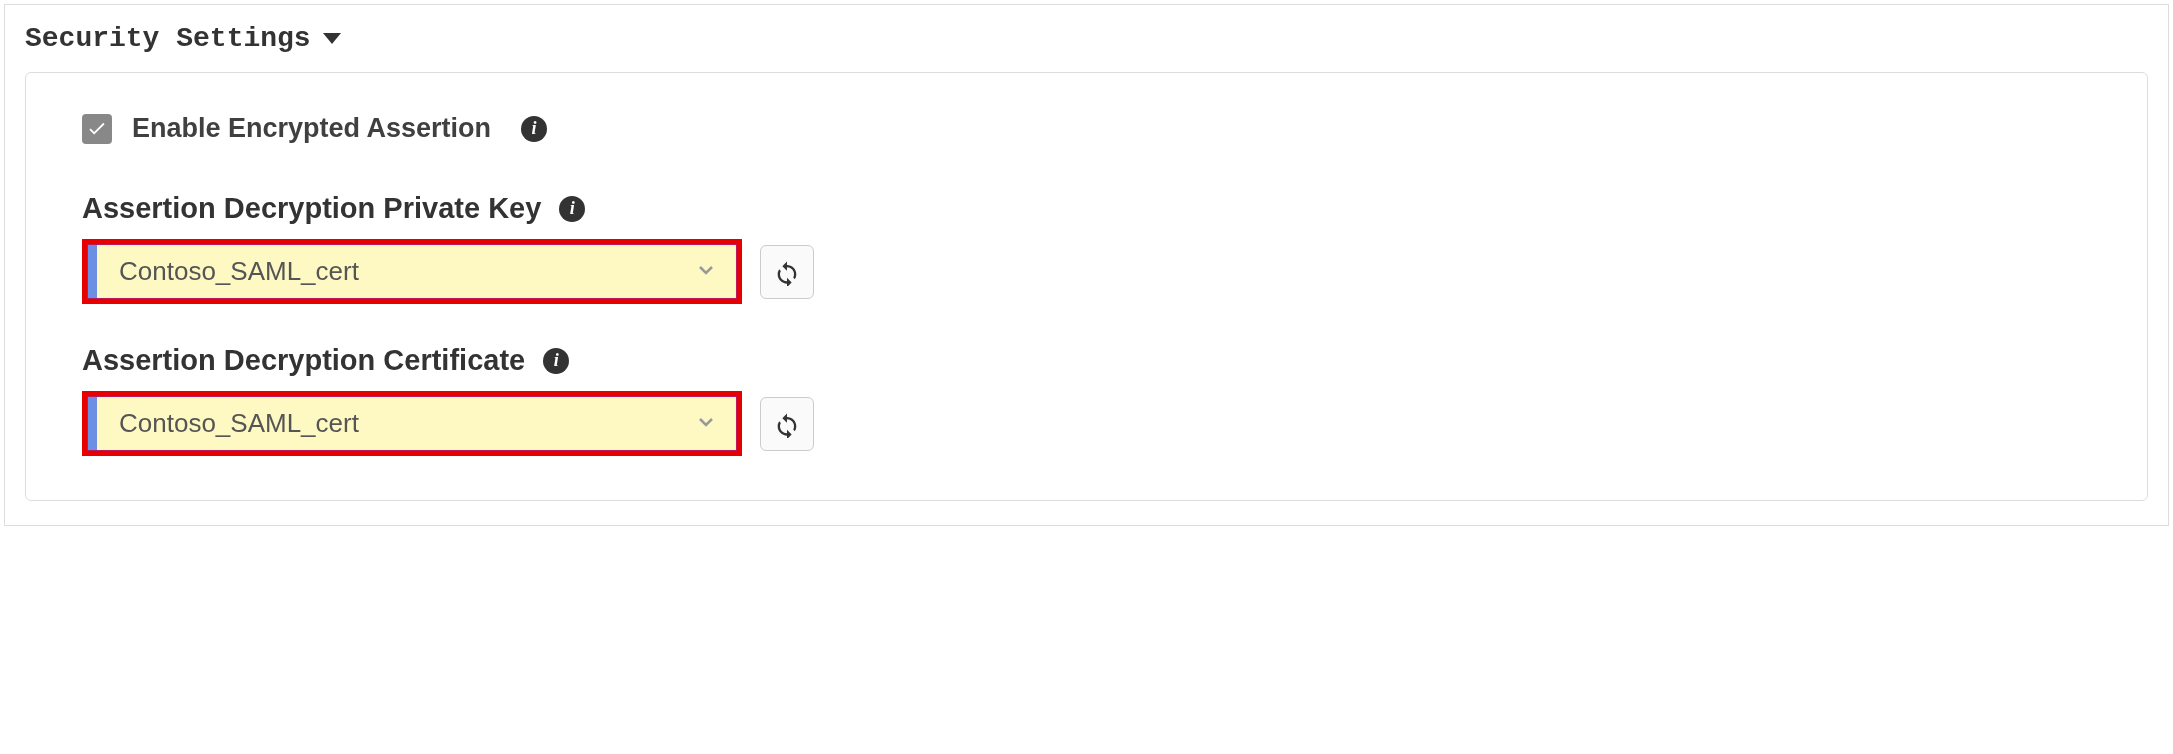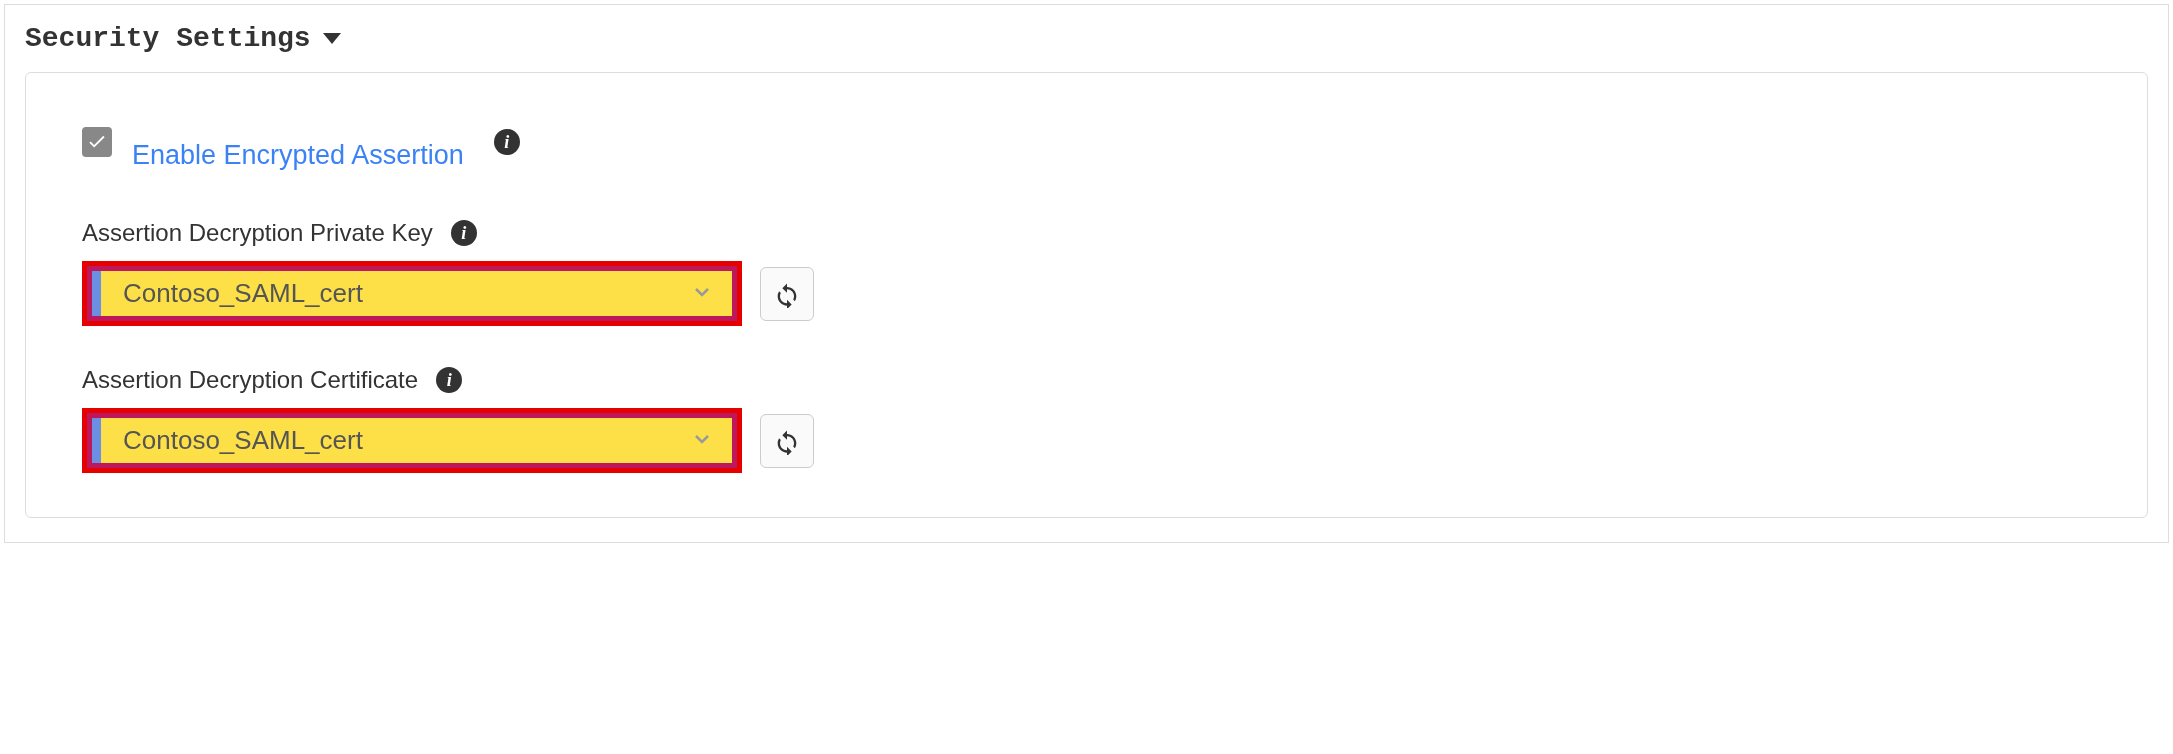--- a/index.html
+++ b/index.html
@@ -49,23 +49,22 @@
       background: #888;
       display: inline-flex;
       align-items: center; justify-content: center;
       color: #fff;
       font-size: 20px;
       line-height: 1;
     }
     .checkbox svg { width: 22px; height: 22px; fill: #fff; }
     .checkbox-label {
       font-size: 27px;
-      color: #3b82f6;
-      font-weight: 400;
-      margin-top: 27px;
+      color: #404040;
+      font-weight: 700;
     }
     .info-icon {
       width: 26px; height: 26px;
       border-radius: 50%;
       background: #333;
       color: #fff;
       display: inline-flex;
       align-items: center; justify-content: center;
       font-family: Georgia, "Times New Roman", serif;
       font-style: italic;
@@ -75,40 +74,40 @@
     }
     .field-group { margin-bottom: 40px; }
     .field-group:last-child { margin-bottom: 0; }
     .field-label-row {
       display: flex;
       align-items: center;
       gap: 8px;
       margin-bottom: 14px;
     }
     .field-label {
-      font-size: 24px;
-      font-weight: 400;
+      font-size: 29px;
+      font-weight: 700;
       color: #333;
     }
     .field-input-row {
       display: flex;
       align-items: center;
       gap: 18px;
     }
     .select-highlight {
       border: 5px solid #e60000;
       display: inline-block;
     }
     .select-box {
       display: flex;
       align-items: center;
       width: 650px;
       height: 55px;
-      background: #fde047;
-      border: 5px solid #be185d;
+      background: #fef9c3;
+      border: 1px solid #be185d;
       cursor: pointer;
     }
     .select-accent {
       width: 9px; height: 100%;
       background: #6b8fe3;
     }
     .select-value {
       flex: 1;
       padding: 0 22px;
       font-size: 26px;

